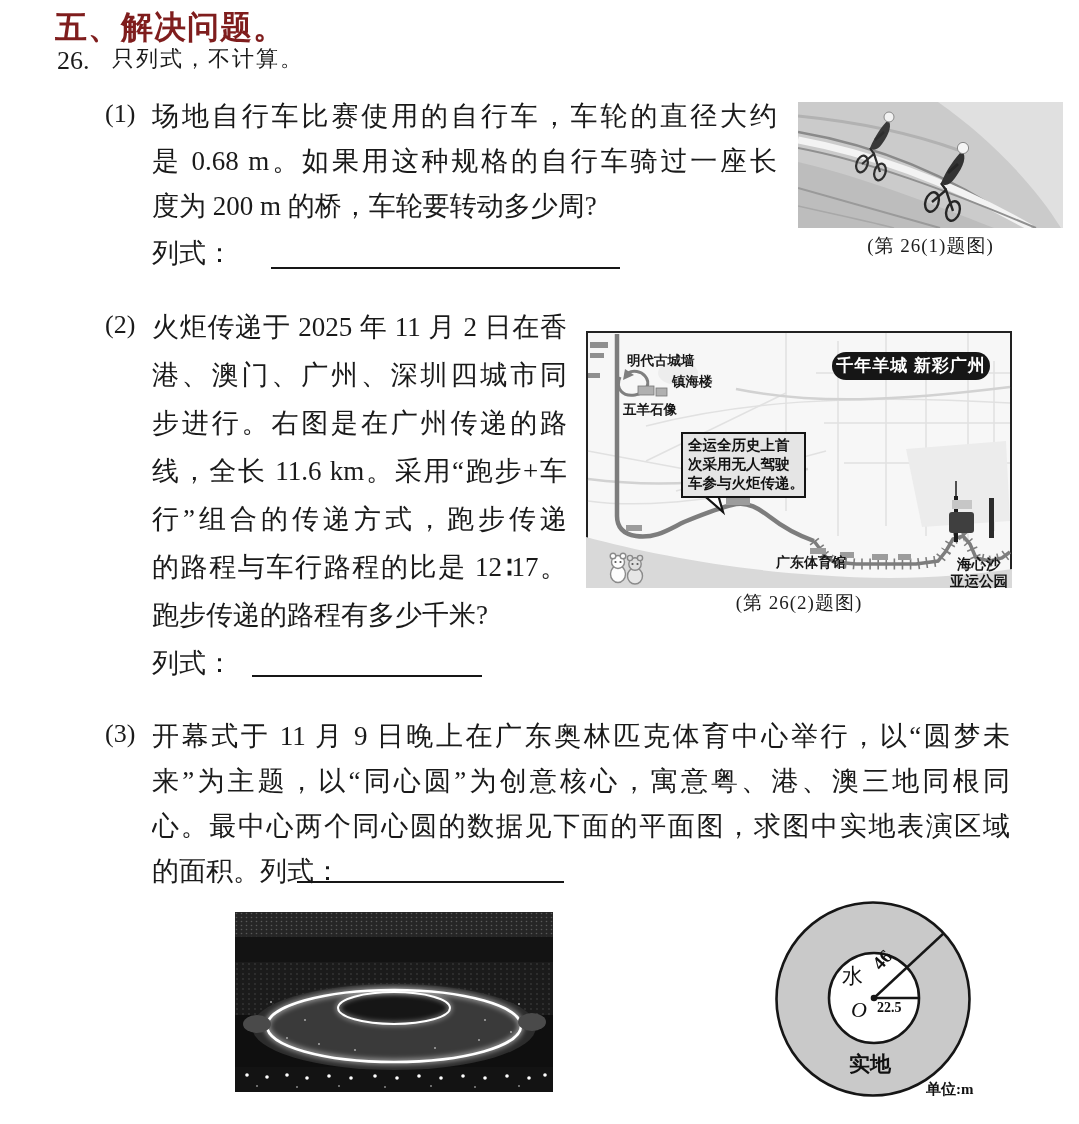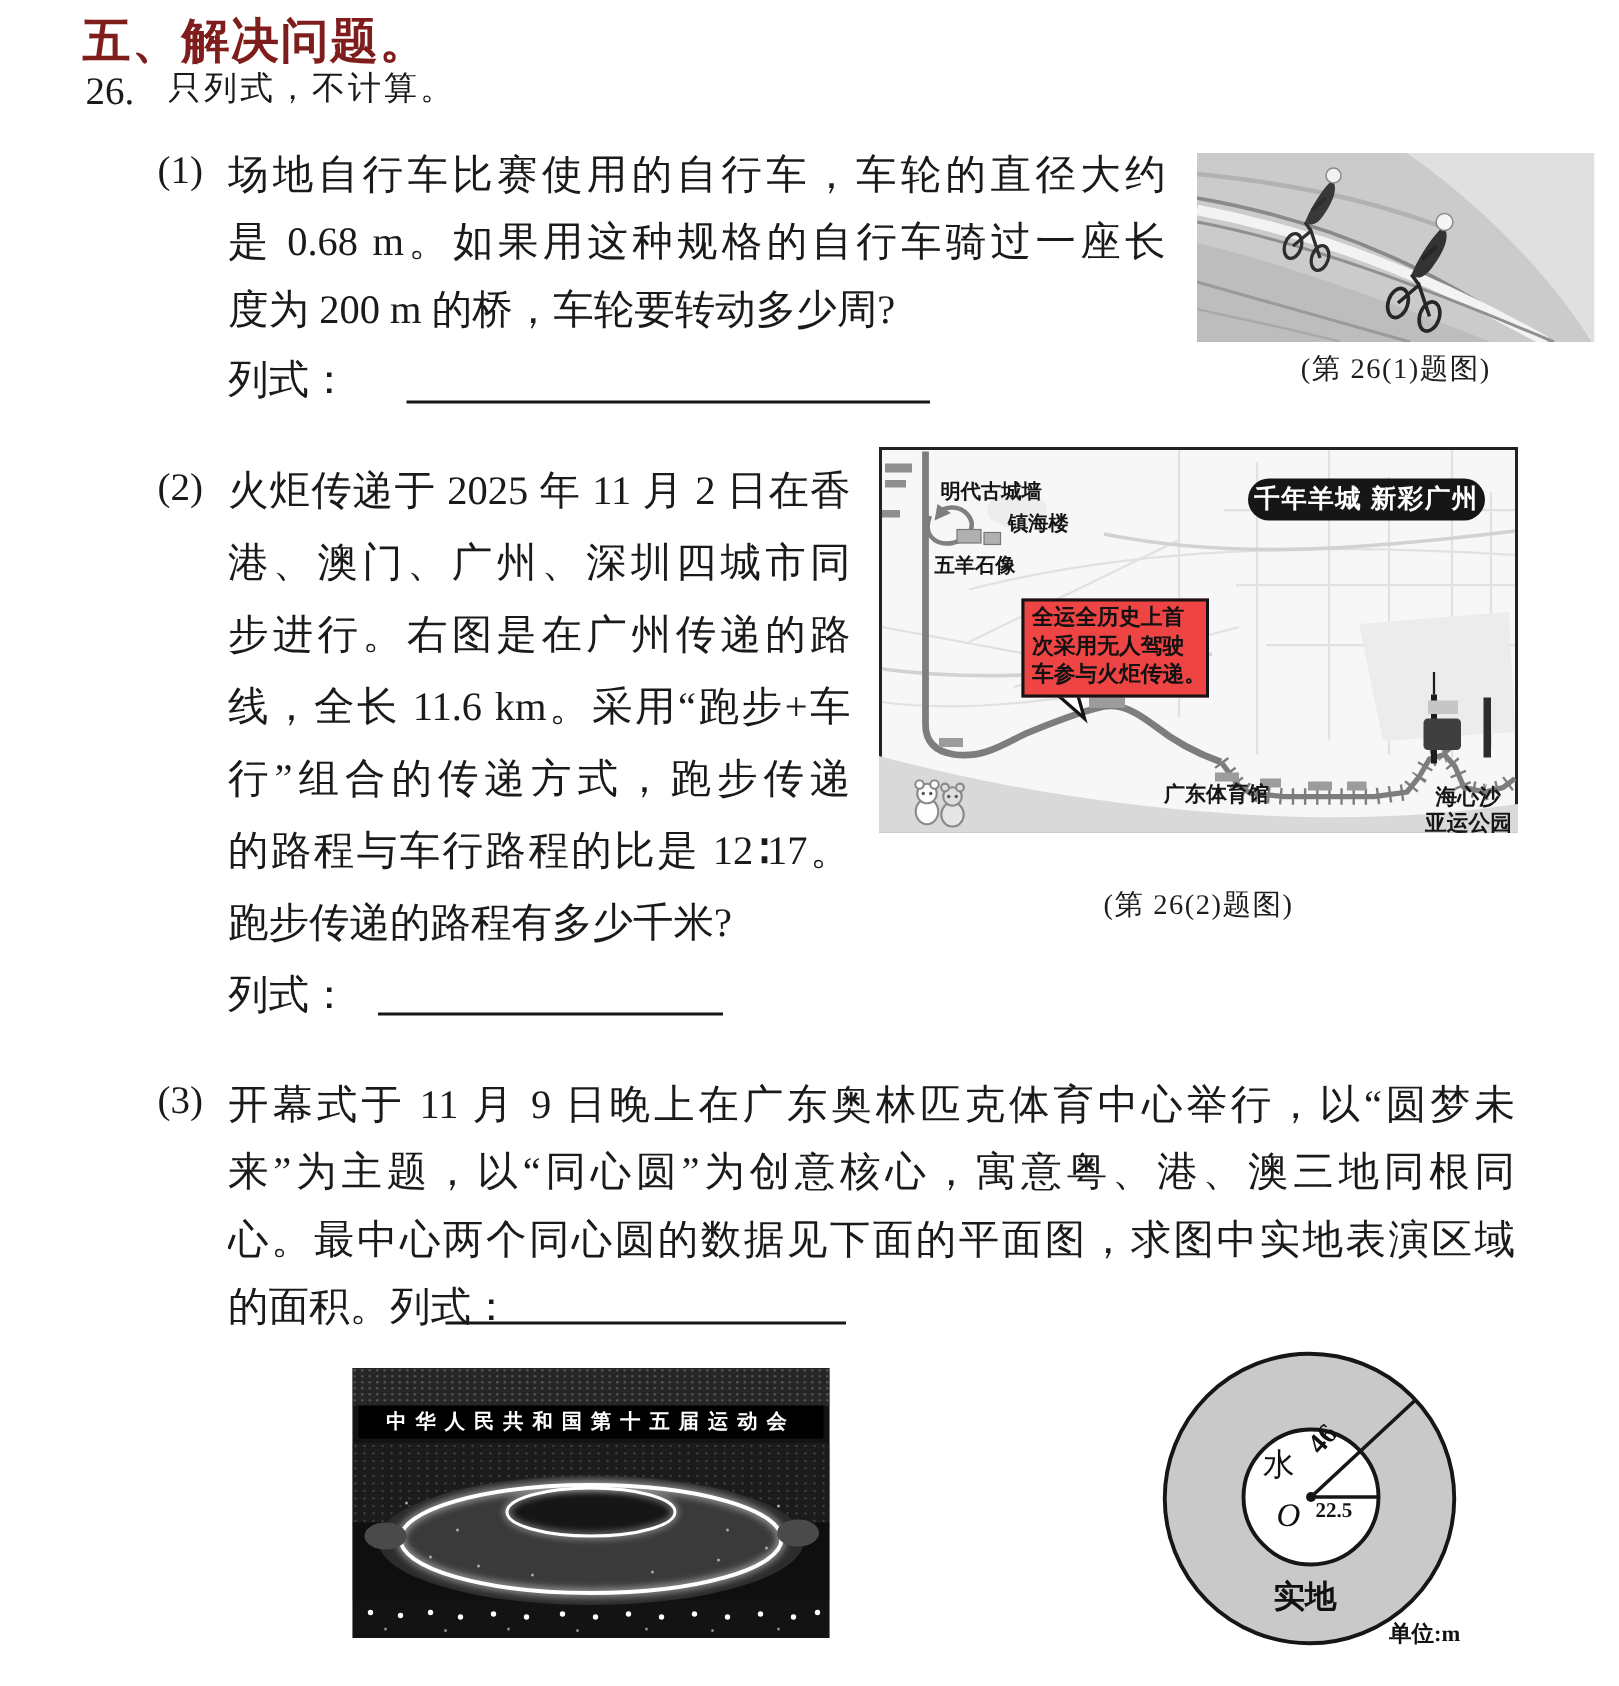--- a/index.html
+++ b/index.html
@@ -16,21 +16,21 @@
         height:36px;overflow:hidden;}
   .blank{position:absolute;border-bottom:2px solid #161616;}
   .caption{position:absolute;text-align:center;font-size:19px;color:#1d1d1d;letter-spacing:1px;}
   .figwrap{position:absolute;overflow:hidden;}
   
   .mlabel{position:absolute;font-family:"Liberation Sans","DejaVu Sans",sans-serif;
           font-weight:700;color:#161616;white-space:nowrap;}
   .badge{position:absolute;left:246px;top:21px;width:158px;height:28px;border-radius:15px;
          background:#161616;color:#ffffff;font-family:"Liberation Sans","DejaVu Sans",sans-serif;
          font-weight:700;font-size:17px;line-height:28px;text-align:center;letter-spacing:1px;}
-  .callout{position:absolute;left:95px;top:101px;width:114px;background:#ef4444;
+  .callout{position:absolute;left:95px;top:101px;width:114px;background:#e5e5e5;
            border:2.5px solid #141414;padding:2px 2px 3px 5px;
            font-family:"Liberation Sans","DejaVu Sans",sans-serif;font-weight:700;
            font-size:14.5px;line-height:19px;color:#111;}
   .callout div{white-space:nowrap;}
   
   .banner{position:absolute;left:4px;top:25px;width:310px;height:22px;background:#000;
           color:#fff;font-family:"Liberation Sans","DejaVu Sans",sans-serif;font-weight:700;
           font-size:13.5px;line-height:22px;text-align:center;letter-spacing:6px;white-space:nowrap;
           overflow:hidden;}
   
@@ -95,21 +95,21 @@
 <div class="tline just" style="top:310px;width:415px">火炬传递于 2025 年 11 月 2 日在香</div>
 <div class="tline just" style="top:358px;width:415px">港、澳门、广州、深圳四城市同</div>
 <div class="tline just" style="top:406px;width:415px">步进行。右图是在广州传递的路</div>
 <div class="tline just" style="top:454px;width:415px">线，全长 11.6 km。采用“跑步+车</div>
 <div class="tline just" style="top:502px;width:415px">行”组合的传递方式，跑步传递</div>
 <div class="tline just" style="top:550px;width:415px">的路程与车行路程的比是 12∶17。</div>
 <div class="tline" style="top:598px">跑步传递的路程有多少千米?</div>
 <div class="tline" style="top:646px">列式：</div>
 <div class="blank" style="left:252px;top:648px;width:230px;height:27px"></div>
 
-<div class="figwrap" style="left:586px;top:298px;width:426px;height:323px">
+<div class="figwrap" style="left:586px;top:331px;width:426px;height:323px">
   <svg width="426" height="257" viewBox="0 0 426 257">
     <rect x="1" y="1" width="424" height="255" fill="#f7f7f7" stroke="#222" stroke-width="2"></rect>
 
     <g stroke="#e1e1e1" stroke-width="1.5" fill="none">
       <path d="M60,95 C150,72 260,62 424,72"></path>
       <path d="M200,2 V180"></path>
         <path d="M252,10 V205"></path>
         <path d="M300,2 V195"></path>
       <path d="M340,20 V205"></path>
         <path d="M382,2 V210"></path>
@@ -271,21 +271,20 @@
     <g fill="#8a8a8a">
       <circle cx="22" cy="174" r="1"></circle>
         <circle cx="62" cy="175" r="1"></circle>
         <circle cx="104" cy="174" r="1"></circle>
       <circle cx="150" cy="175" r="1"></circle>
         <circle cx="196" cy="174" r="1"></circle>
         <circle cx="240" cy="175" r="1"></circle>
       <circle cx="284" cy="174" r="1"></circle>
     </g>
   </svg>
-  <div class="banner">中华人民共和国第十五届运动会</div>
 </div>
 
 <div class="figwrap" style="left:770px;top:896px;width:206px;height:206px;overflow:visible">
   <svg width="206" height="206" viewBox="0 0 206 206">
     <circle cx="103" cy="103" r="96.5" fill="#c9c9c9" stroke="#161616" stroke-width="2.6"></circle>
     <circle cx="104" cy="102" r="45" fill="#ffffff" stroke="#161616" stroke-width="2.6"></circle>
     <line x1="104" y1="102" x2="149" y2="102" stroke="#161616" stroke-width="2.4"></line>
     <line x1="104" y1="102" x2="174" y2="37" stroke="#161616" stroke-width="2.4"></line>
     <circle cx="104" cy="102" r="3.3" fill="#161616"></circle>
   </svg>

